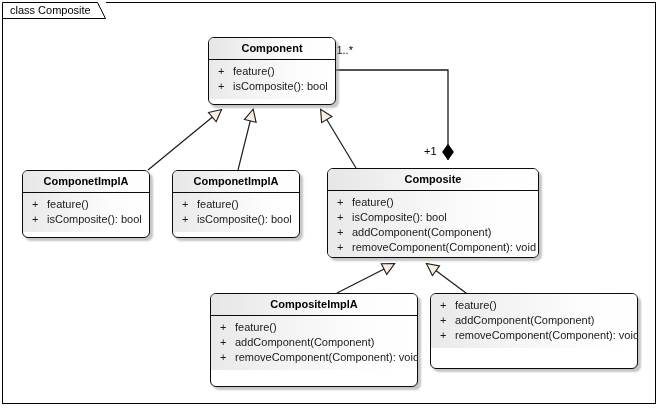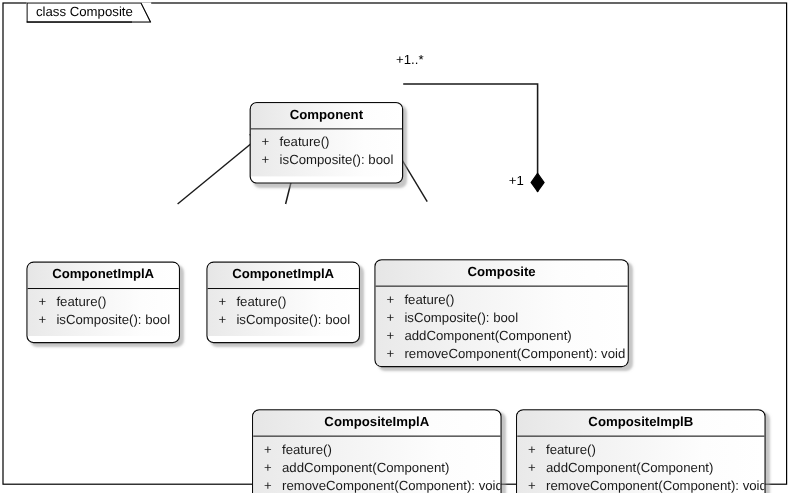--- a/index.html
+++ b/index.html
@@ -29,21 +29,20 @@
     box-sizing: border-box;
   }
   .frame-tab {
     position: absolute;
     left: 2px;
     top: 2px;
     height: 17px;
     width: 104px;
     background: #ffffff;
     box-sizing: border-box;
-    margin-left: 20px;
   }
   .frame-tab-shape {
     position: absolute;
     left: 0;
     top: 0;
     width: 104px;
     height: 17px;
   }
   .frame-label {
     position: absolute;
@@ -56,21 +55,20 @@
   }
   
   .uml-class {
     position: absolute;
     box-sizing: border-box;
     border: 1px solid #0b0b0b;
     border-radius: 6px;
     background: #ffffff;
     box-shadow: 3px 3px 2px rgba(150,150,150,0.55);
     overflow: hidden;
-    margin-top: 48px;
   }
   .uml-header {
     box-sizing: border-box;
     height: 22px;
     line-height: 21px;
     text-align: center;
     font-size: 11px;
     font-weight: bold;
     color: #000000;
     border-bottom: 1px solid #0b0b0b;
@@ -206,21 +204,21 @@
         <span class="vis">+</span>
         <span class="sig">feature()</span>
       </div>
       <div class="uml-op">
         <span class="vis">+</span>
         <span class="sig">isComposite(): bool</span>
       </div>
     </div>
   </div>
 
-  <div class="uml-class" style="left:312px; top:168px; width:212px; height:90px;">
+  <div class="uml-class" style="left:327px; top:168px; width:212px; height:90px;">
     <div class="uml-header">Composite</div>
     <div class="uml-body">
       <div class="uml-op">
         <span class="vis">+</span>
         <span class="sig">feature()</span>
       </div>
       <div class="uml-op">
         <span class="vis">+</span>
         <span class="sig">isComposite(): bool</span>
       </div>
@@ -247,21 +245,20 @@
         <span class="sig">addComponent(Component)</span>
       </div>
       <div class="uml-op">
         <span class="vis">+</span>
         <span class="sig">removeComponent(Component): void</span>
       </div>
     </div>
   </div>
 
   <div class="uml-class" style="left:430px; top:293px; width:208px; height:76px;">
-    <div class="uml-header">CompositeImplB</div>
     <div class="uml-body">
       <div class="uml-op">
         <span class="vis">+</span>
         <span class="sig">feature()</span>
       </div>
       <div class="uml-op">
         <span class="vis">+</span>
         <span class="sig">addComponent(Component)</span>
       </div>
       <div class="uml-op">

